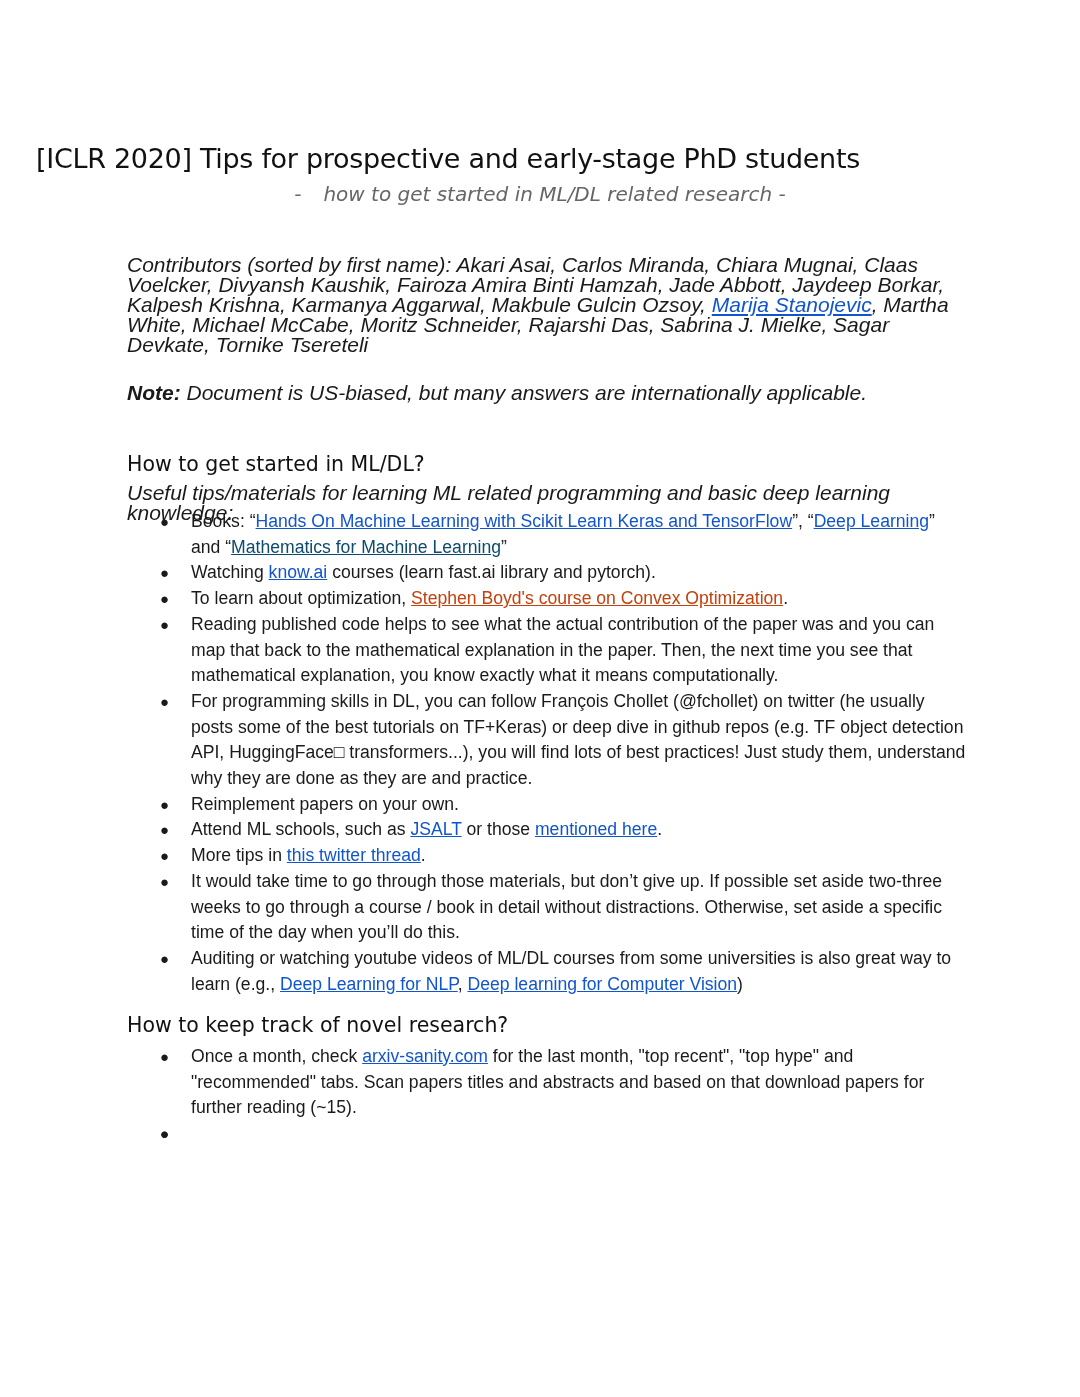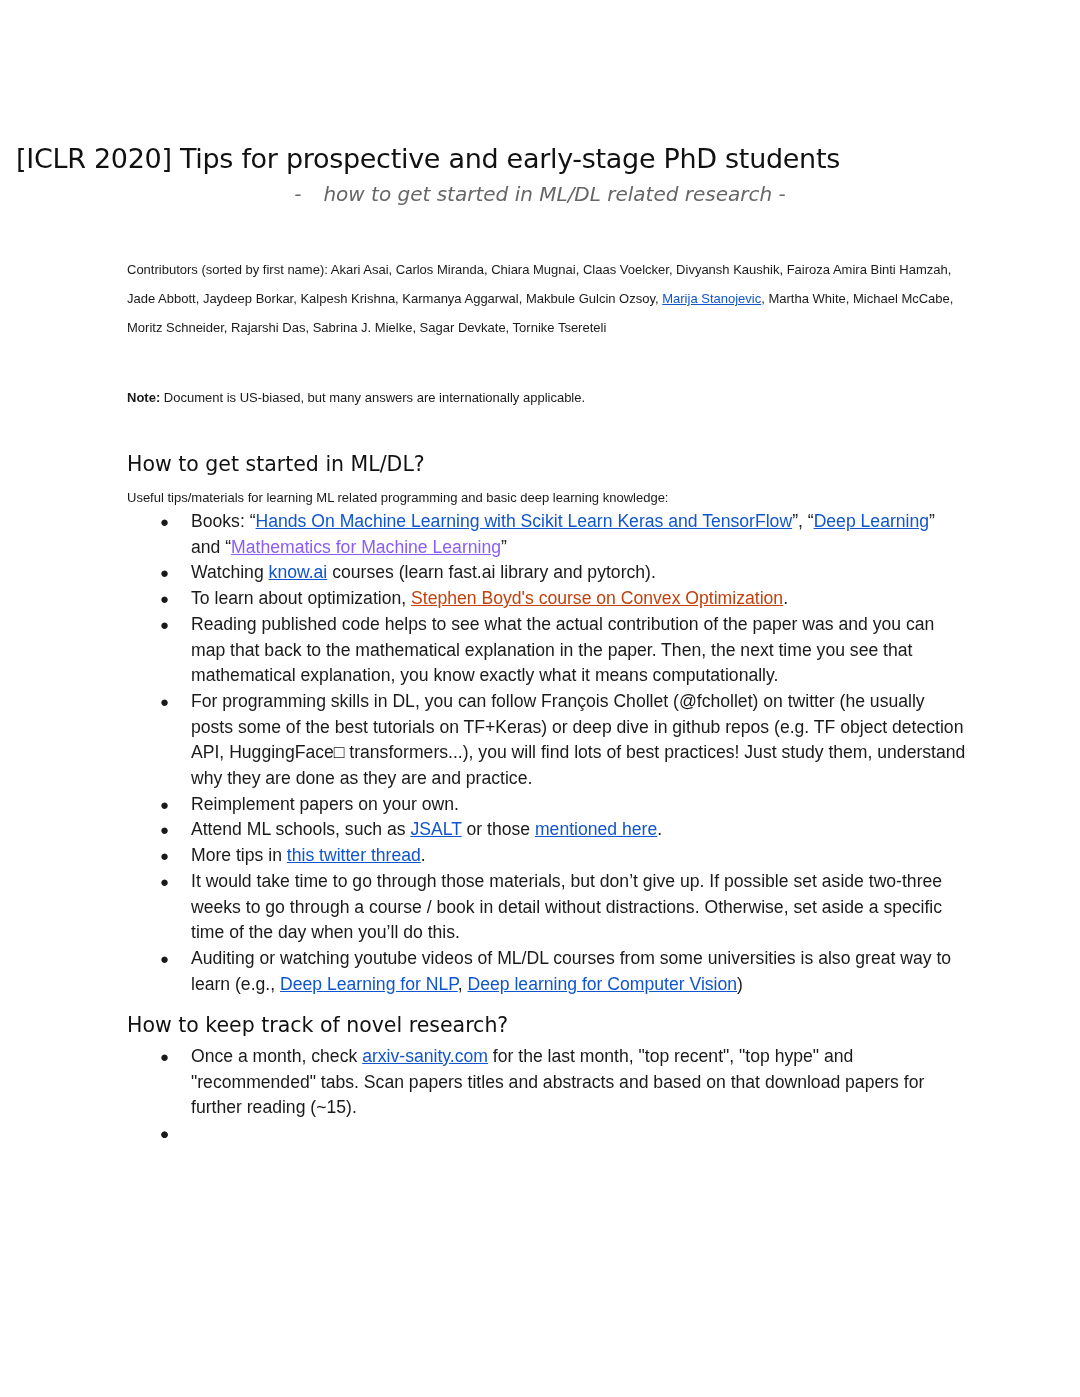--- a/index.html
+++ b/index.html
@@ -1,24 +1,24 @@
 <!DOCTYPE html>
 <html><head>
   <meta charset="utf-8">
   <style>
     html, body { margin: 0; padding: 0; background: #ffffff; }
     body { width: 1080px; height: 1397px; position: relative; overflow: hidden;
       font-family: "Liberation Sans", sans-serif; color: #1a1a1a; }
     .page { position: absolute; left: 0; top: 0; width: 1080px; height: 1397px; }
     .title { position: absolute; left: 0; width: 856px; top: 143px; text-align: center;
-      font-family: "DejaVu Sans", sans-serif; font-size: 27px; color: #111; letter-spacing: -0.3px; }
+      font-family: "DejaVu Sans", sans-serif; font-size: 27px; color: #111; letter-spacing: -0.3px; padding-left: 20px; }
     .subtitle { position: absolute; left: 0; width: 1080px; top: 182px; text-align: center;
       font-family: "DejaVu Sans", sans-serif; font-style: italic; font-size: 20px; color: #666; }
     .subtitle .dash-left { margin-right: 22px; }
-    .text { position: absolute; left: 127px; width: 840px; font-size: 13px; line-height: 29px; }
+    .text { position: absolute; left: 127px; width: 840px; font-size: 21px; line-height: 20px; font-style: italic; }
     .contributors { top: 255px; }
     .note { top: 383px; }
     .note b { font-weight: bold; }
     .h2 { position: absolute; left: 127px; font-family: "DejaVu Sans", sans-serif; font-size: 20.5px; color: #111; }
     .h2-1 { top: 452px; }
     .h2-2 { top: 1013px; }
     .intro { top: 483px; }
     ul.bullets { position: absolute; left: 127px; width: 840px; margin: 0; padding: 0; list-style: none;
       font-size: 17.6px; line-height: 25.7px; }
     ul.bullets li { position: relative; padding-left: 64px; }
@@ -36,21 +36,21 @@
   <div class="subtitle"><span class="dash-left">-</span><span>how to get started in ML/DL related research -</span></div>
 
   <div class="text contributors"><span>Contributors (sorted by first name): Akari Asai, Carlos Miranda, Chiara Mugnai, Claas Voelcker, Divyansh Kaushik, Fairoza Amira Binti Hamzah, Jade Abbott, Jaydeep Borkar, Kalpesh Krishna, Karmanya Aggarwal, Makbule Gulcin Ozsoy, </span><a class="link" style="color: rgb(17, 85, 204);">Marija Stanojevic</a><span>, Martha White, Michael McCabe, Moritz Schneider, Rajarshi Das, Sabrina J. Mielke, Sagar Devkate, Tornike Tsereteli</span></div>
 
   <div class="text note"><b>Note:</b><span> Document is US-biased, but many answers are internationally applicable.</span></div>
 
   <div class="h2 h2-1">How to get started in ML/DL?</div>
   <div class="text intro">Useful tips/materials for learning ML related programming and basic deep learning knowledge:</div>
 
   <ul class="bullets list-1">
-    <li><span class="dot">●</span><span>Books: “</span><a class="link" style="color: rgb(17, 85, 204);">Hands On Machine Learning with Scikit Learn Keras and TensorFlow</a><span>”,  “</span><a class="link" style="color: rgb(17, 85, 204);">Deep Learning</a><span>” and “</span><a class="link" style="color: #8b5cf6;">Mathematics for Machine Learning</a><span>”</span></li>
+    <li><span class="dot">●</span><span>Books: “</span><a class="link" style="color: rgb(17, 85, 204);">Hands On Machine Learning with Scikit Learn Keras and TensorFlow</a><span>”,  “</span><a class="link" style="color: rgb(17, 85, 204);">Deep Learning</a><span>” and “</span><a class="link" style="color: #0c4a6e;">Mathematics for Machine Learning</a><span>”</span></li>
     <li><span class="dot">●</span><span>Watching </span><a class="link" style="color: rgb(17, 85, 204);">know.ai</a><span> courses (learn fast.ai library and pytorch).</span></li>
     <li><span class="dot">●</span><span>To learn about optimization, </span><a class="link" style="color: #c2410c; text-align: center;">Stephen Boyd's course on Convex Optimization</a><span>.</span></li>
     <li><span class="dot">●</span><span>Reading published code helps to see what the actual contribution of the paper was and you can map that back to the mathematical explanation in the paper. Then, the next time you see that mathematical explanation, you know exactly what it means computationally.</span></li>
     <li><span class="dot">●</span><span>For programming skills in DL, you can follow François Chollet (@fchollet) on twitter (he usually posts some of the best tutorials on TF+Keras) or deep dive in github repos (e.g. TF object detection API, HuggingFace□ transformers...), you will find lots of best practices! Just study them, understand why they are done as they are and practice.</span></li>
     <li><span class="dot">●</span><span>Reimplement papers on your own.</span></li>
     <li><span class="dot">●</span><span>Attend ML schools, such as </span><a class="link" style="color: rgb(17, 85, 204);">JSALT</a><span> or those </span><a class="link" style="color: rgb(17, 85, 204);">mentioned here</a><span>.</span></li>
     <li><span class="dot">●</span><span>More tips in </span><a class="link" style="color: rgb(17, 85, 204);">this twitter thread</a><span>.</span></li>
     <li><span class="dot">●</span><span>It would take time to go through those materials, but don’t give up. If possible set aside two-three weeks to go through a course / book in detail without distractions. Otherwise, set aside a specific time of the day when you’ll do this.</span></li>
     <li><span class="dot">●</span><span>Auditing or watching youtube videos of ML/DL courses from some universities is also great way to learn (e.g., </span><a class="link" style="color: rgb(17, 85, 204);">Deep Learning for NLP</a><span>, </span><a class="link" style="color: rgb(17, 85, 204); margin-top: 24px;">Deep learning for Computer Vision</a><span>)</span></li>
   </ul>

